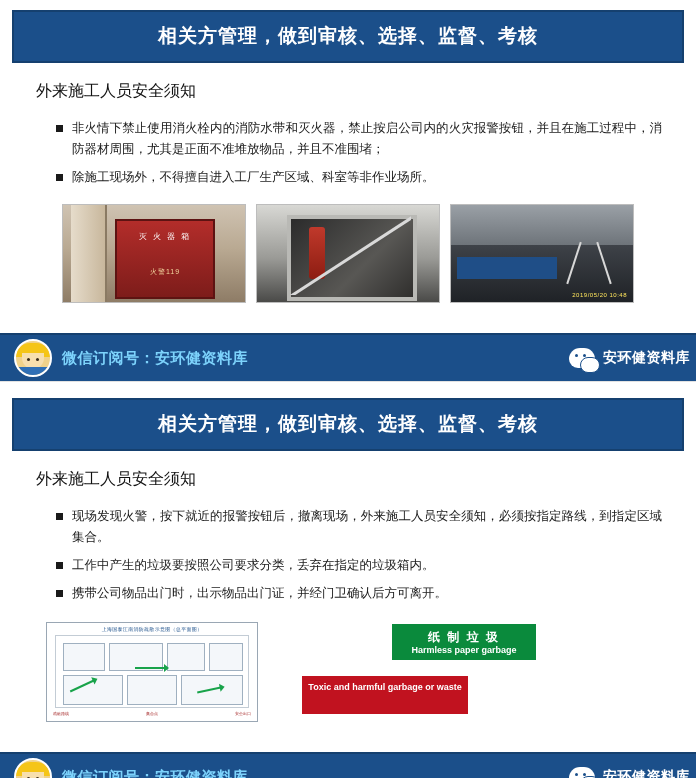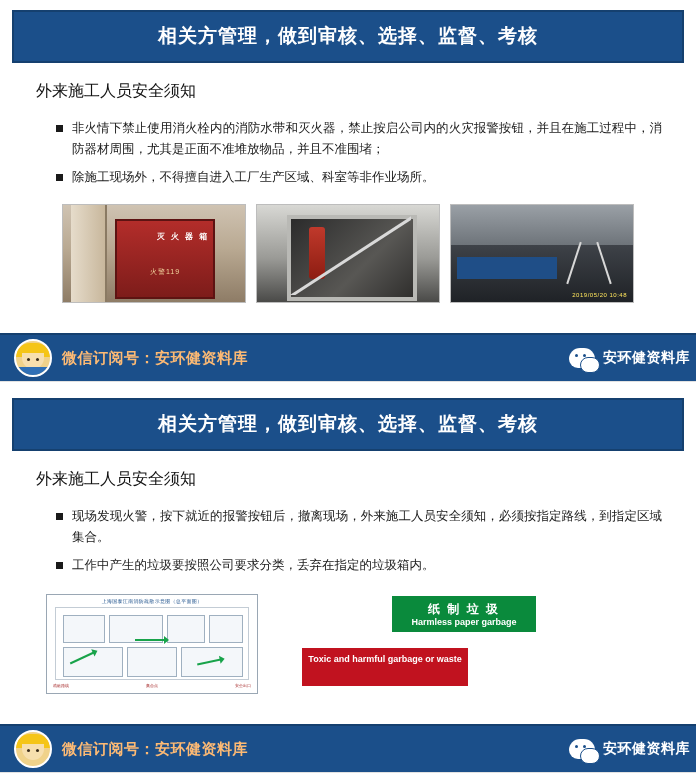--- a/index.html
+++ b/index.html
@@ -89,22 +89,22 @@
     position: absolute; left: 8px; top: 0; width: 34px; height: 97px;
     background: linear-gradient(90deg,#e6dccb,#c8b79c);
     border-right: 2px solid #8a7a63;
   }
   .photo-1 .cabinet {
     position: absolute; left: 52px; top: 14px; width: 96px; height: 76px;
     background: linear-gradient(180deg,#b32d2a,#7d1c1a);
     border: 2px solid #5d1312;
   }
   .photo-1 .cab-label {
-    position: absolute; left: 18px; top: 10px; width: 100%;
-    text-align: center; color: #ffffff; font-size: 8px; letter-spacing: 2px; font-weight: bold;
+    position: absolute; left: 0; top: 10px; width: 100%;
+    text-align: center; color: #ffffff; font-size: 8px; letter-spacing: 2px;
   }
   .photo-1 .cab-sub {
     position: absolute; left: 0; top: 46px; width: 100%;
     text-align: center; color: #f3d9a0; font-size: 7px; letter-spacing: 1px;
   }
   .photo-2 {
     background: linear-gradient(180deg,#d8d8d4 0%, #9a9a96 55%, #4a4a48 100%);
   }
   .photo-2 .glass {
     position: absolute; left: 30px; top: 10px; width: 122px; height: 78px;
@@ -250,21 +250,21 @@
   }
   .avatar .eye {
     position: absolute; top: 17px; width: 3px; height: 3px; background: #3a2b1a; border-radius: 50%;
   }
   .avatar .eye.l { left: 11px; }
   .avatar .eye.r { left: 20px; }
   .avatar .body {
     position: absolute; left: 2px; bottom: 0; width: 30px; height: 8px; background: #2f6fb5;
   }
   .footer-text {
-    color: #fdba74;
+    color: #7dd3fc;
     font-size: 15px;
     font-weight: bold;
     letter-spacing: 0.5px;
   }
   .footer-right {
     margin-left: auto;
     display: flex;
     align-items: center;
     gap: 8px;
     padding-right: 6px;
@@ -351,20 +351,21 @@
 
   <div class="gap"></div>
 
   <div class="slide">
     <div class="slide-header">相关方管理，做到审核、选择、监督、考核</div>
     <div class="slide-body">
       <div class="slide-title">外来施工人员安全须知</div>
       <ul class="bullets">
         <li>现场发现火警，按下就近的报警按钮后，撤离现场，外来施工人员安全须知，必须按指定路线，到指定区域集合。</li>
         <li>工作中产生的垃圾要按照公司要求分类，丢弃在指定的垃圾箱内。</li>
+        <li>携带公司物品出门时，出示物品出门证，并经门卫确认后方可离开。</li>
       </ul>
       <div class="graphics-row">
 
         <div class="map">
           <div class="map-title">上海国泰江南消防疏散示意图（总平面图）</div>
           <div class="grid-line" style="left:8px; top:12px; width:194px; height:1px;"></div>
           <div class="grid-line" style="left:8px; top:84px; width:194px; height:1px;"></div>
           <div class="grid-line" style="left:8px; top:12px; width:1px; height:73px;"></div>
           <div class="grid-line" style="left:201px; top:12px; width:1px; height:73px;"></div>
           <div class="room" style="left:16px; top:20px; width:40px; height:26px;"></div>

